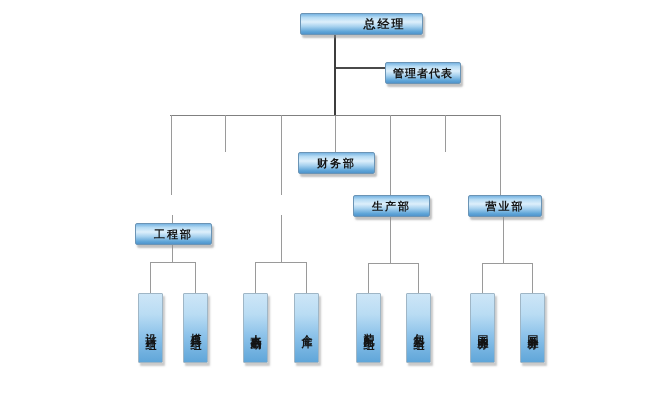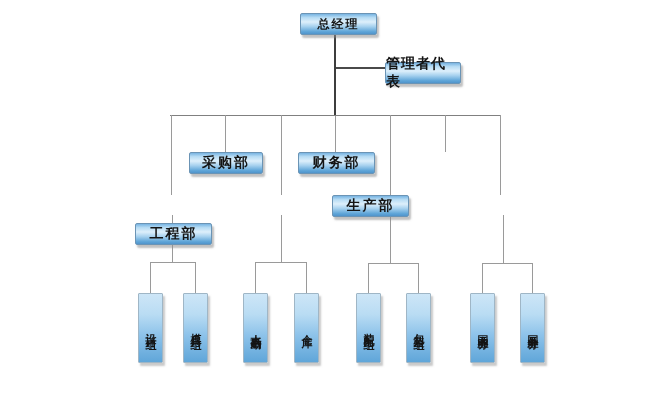--- a/index.html
+++ b/index.html
@@ -40,21 +40,21 @@
     height: 20px;
     border: 1px solid #6b94b5;
     border-radius: 2px;
     background: linear-gradient(180deg,
       #78b4e2 0%, #b7dcf4 18%, #ddeffb 40%,
       #a8d2ef 62%, #5fa5d8 88%, #5094cb 100%);
     box-shadow: 2px 3px 2px rgba(140,140,140,0.55);
     display: flex;
     align-items: center;
     justify-content: center;
-    font-size: 14px;
+    font-size: 11px;
     font-weight: bold;
     color: #141414;
     letter-spacing: 2px;
   }
   .hbox.root { font-size: 12px; }
   
   .vbox {
     position: absolute;
     width: 23px;
     height: 68px;
@@ -104,29 +104,29 @@
   <div class="ln v" style="left:390px;top:215px;height:48px;"></div>
   <div class="ln h" style="left:368px;top:263px;width:51px;"></div>
   <div class="ln v" style="left:368px;top:263px;height:30px;"></div>
   <div class="ln v" style="left:418px;top:263px;height:30px;"></div>
 
   <div class="ln v" style="left:503px;top:215px;height:48px;"></div>
   <div class="ln h" style="left:482px;top:263px;width:51px;"></div>
   <div class="ln v" style="left:482px;top:263px;height:30px;"></div>
   <div class="ln v" style="left:532px;top:263px;height:30px;"></div>
 
-  <div class="hbox root" style="left:300px;top:13px;width:75px;">总经理</div>
+  <div class="hbox root" style="left:300px;top:13px;width:75px;padding-left:46px;">总经理</div>
 
   <div class="hbox" style="left:385px;top:62px;width:74px;letter-spacing:1px;">管理者代表</div>
 
-  <div class="hbox" style="left:189px;top:152px;width:72px;">采购部</div>
   <div class="hbox" style="left:298px;top:152px;width:75px;">财务部</div>
 
   <div class="hbox" style="left:135px;top:195px;width:75px;margin-top:28px;">工程部</div>
-  <div class="hbox" style="left:332px;top:195px;width:75px;">生产部</div>
+  <div class="hbox" style="left:353px;top:195px;width:75px;">生产部</div>
+  <div class="hbox" style="left:468px;top:195px;width:72px;">营业部</div>
 
   <div class="vbox" style="left:138px;top:293px;">设计组</div>
   <div class="vbox" style="left:183px;top:293px;">模具组</div>
   <div class="vbox" style="left:243px;top:293px;letter-spacing:1px;">人事后勤</div>
   <div class="vbox" style="left:294px;top:293px;">仓库</div>
   <div class="vbox" style="left:356px;top:293px;">装配组</div>
   <div class="vbox" style="left:406px;top:293px;">包装组</div>
   <div class="vbox" style="left:470px;top:293px;letter-spacing:1px;">国内业务</div>
   <div class="vbox" style="left:520px;top:293px;letter-spacing:1px;">国外业务</div>
 

